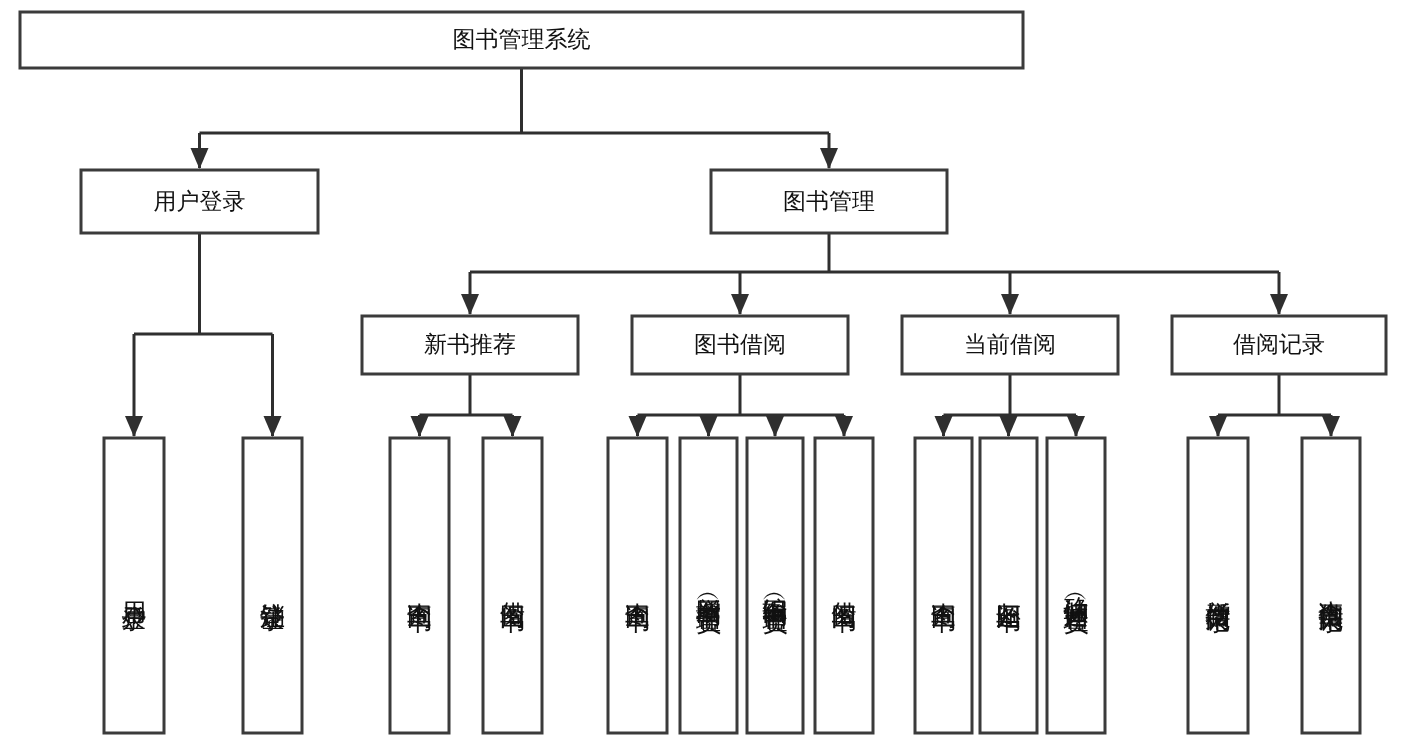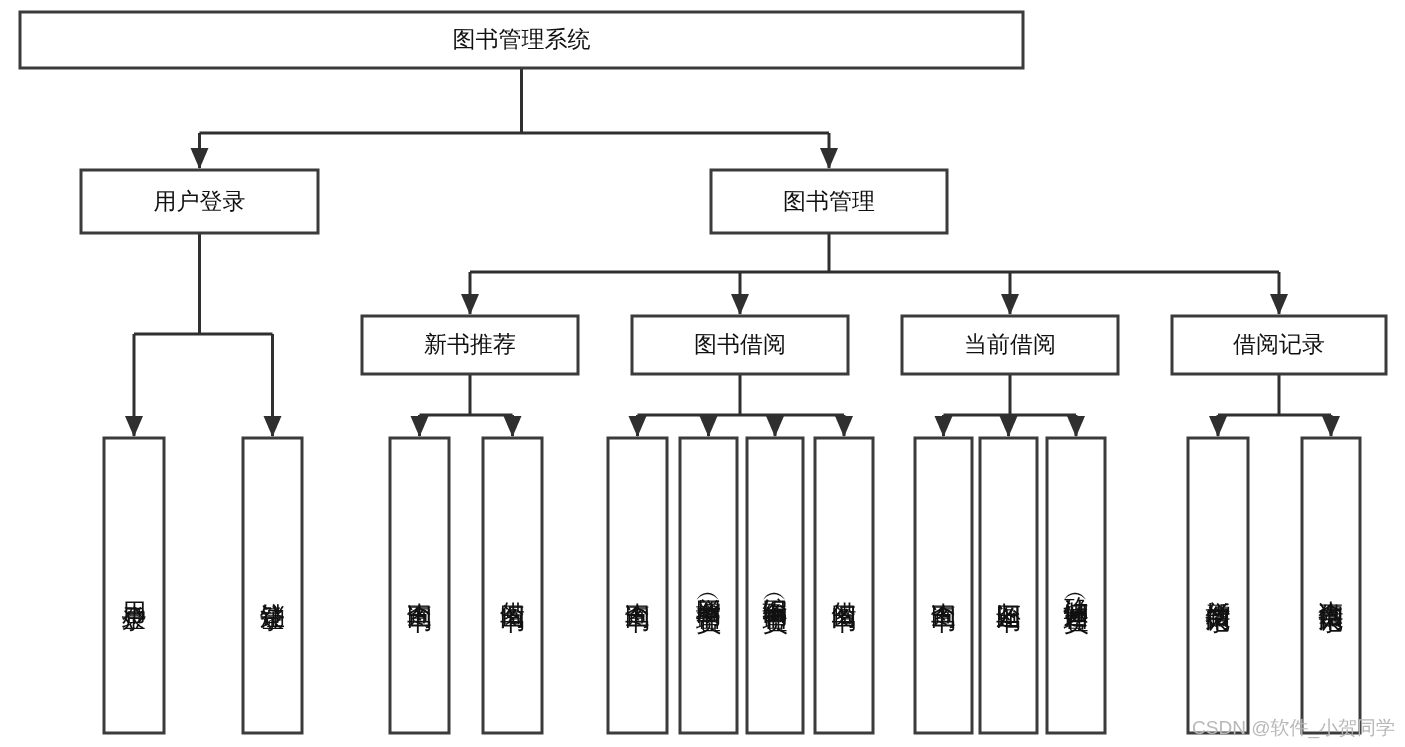--- a/index.html
+++ b/index.html
@@ -204,14 +204,13 @@
       <div class="leaf-label-wrap" style="left: 1047px; top: 438px; width: 58px; height: 295px;">
         <span class="leaf-label">确认归还（管理员）</span>
       </div>
       <div class="leaf-label-wrap" style="left: 1188px; top: 438px; width: 60px; height: 295px;">
         <span class="leaf-label">新增借阅记录</span>
       </div>
       <div class="leaf-label-wrap" style="left: 1302px; top: 438px; width: 58px; height: 295px;">
         <span class="leaf-label">查询借阅记录</span>
       </div>
     </div>
-  <div class="watermark">CSDN @软件_小贺同学</div>
 </div>
 
 </body></html>

